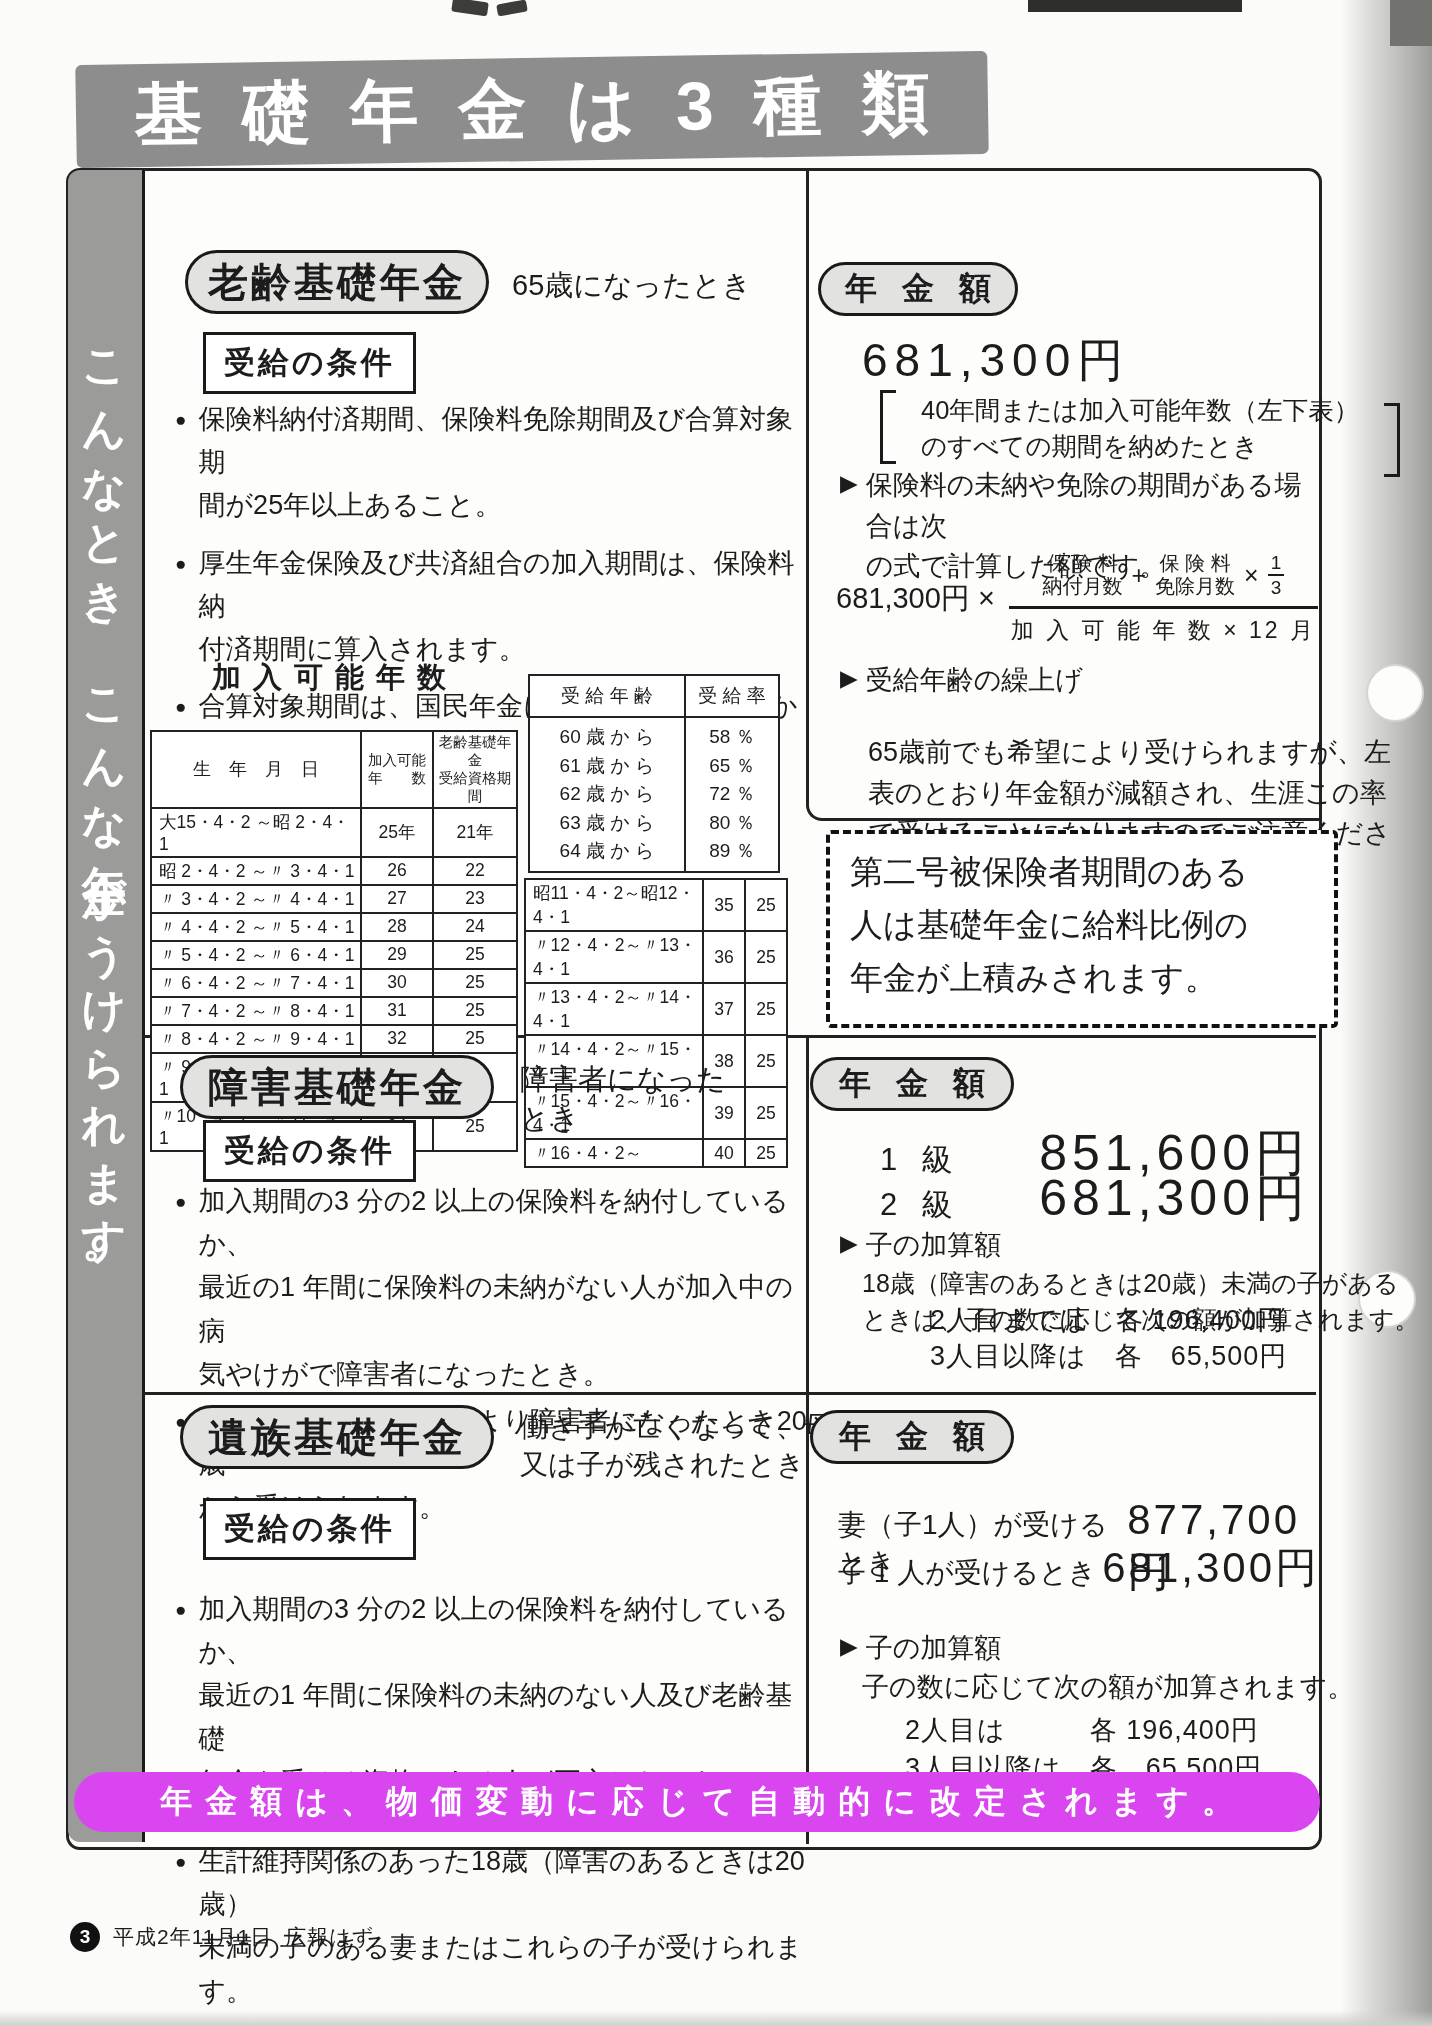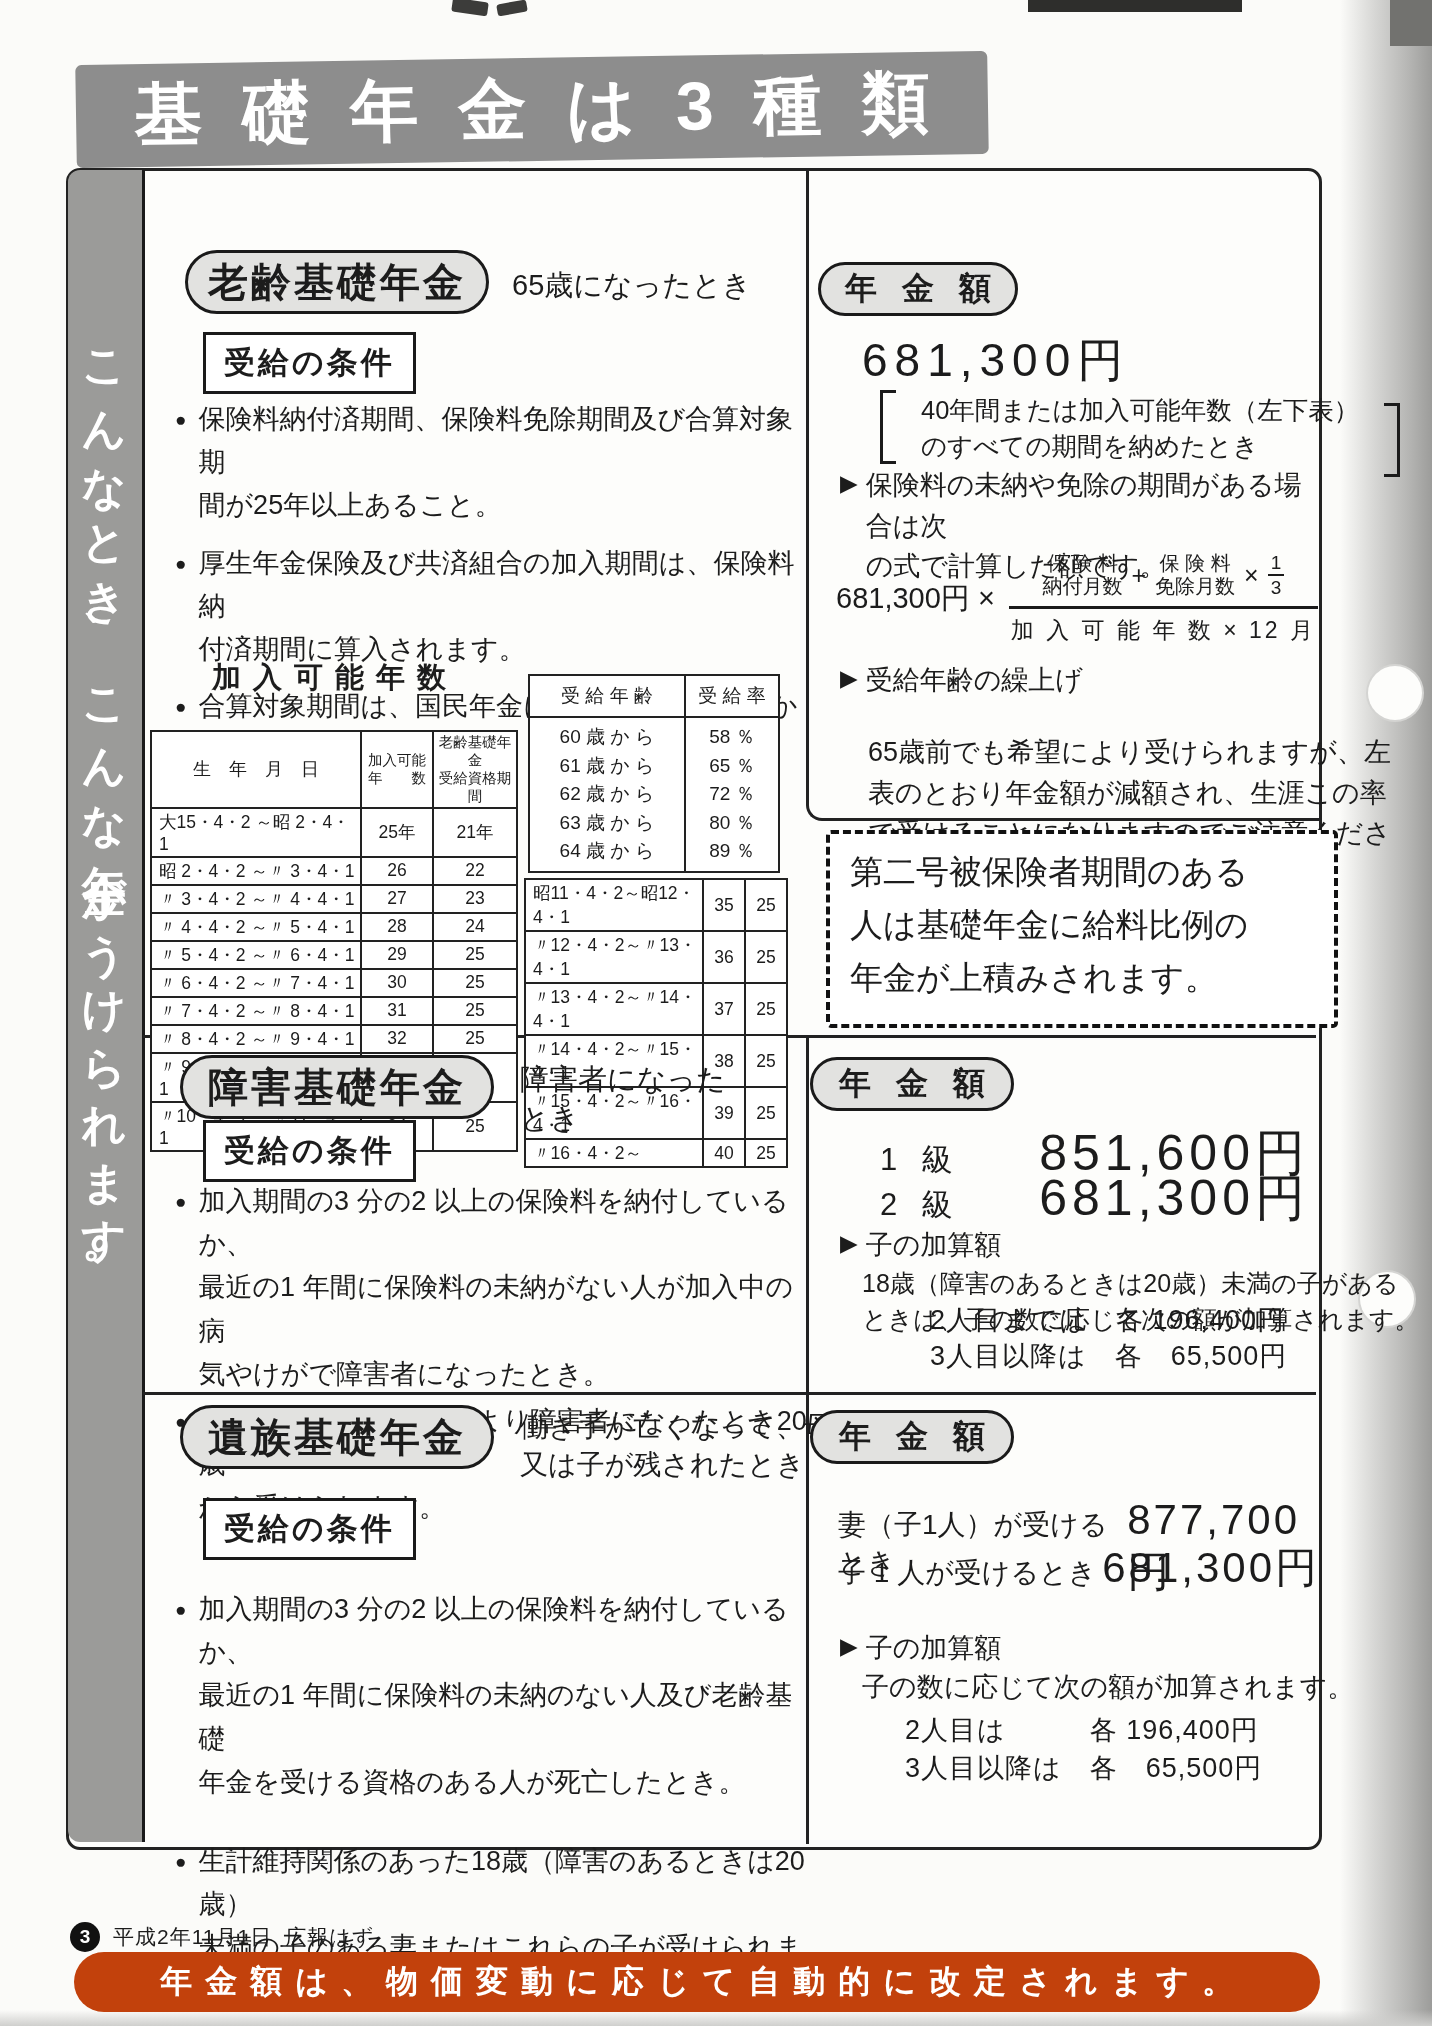--- a/index.html
+++ b/index.html
@@ -88,21 +88,21 @@
   
   .grade-row{position:absolute;left:880px;width:430px;display:flex;justify-content:space-between;align-items:baseline;}
   .grade-label{font-size:31px;letter-spacing:8px;}
   .grade-val{font-size:50px;letter-spacing:5px;}
   .iz-row{position:absolute;left:838px;width:482px;display:flex;justify-content:space-between;align-items:baseline;}
   .iz-label{font-size:28px;}
   .iz-val{font-size:42px;letter-spacing:3px;}
   .kasan-text{position:absolute;font-size:25px;line-height:1.45;white-space:pre-line;}
   .kasan-line{position:absolute;font-size:27px;letter-spacing:1px;}
   
-  #bottom-banner{position:absolute;left:74px;top:1952px;width:1246px;height:60px;background:#c2410c;
+  #bottom-banner{position:absolute;left:74px;top:1772px;width:1246px;height:60px;background:#d946ef;
     border-radius:30px;display:flex;align-items:center;justify-content:center;}
   #bottom-banner span{color:#fff;font-weight:bold;font-size:32px;letter-spacing:13px;padding-left:13px;white-space:nowrap;}
   #footer{position:absolute;left:70px;top:1922px;display:flex;align-items:center;gap:13px;}
   #page-circle{width:30px;height:30px;border-radius:50%;background:#111;color:#fff;font-size:19px;
     font-weight:bold;display:flex;align-items:center;justify-content:center;}
   .footer-text{font-size:21px;letter-spacing:1px;}
 </style>
 </head>
 <body>
 

